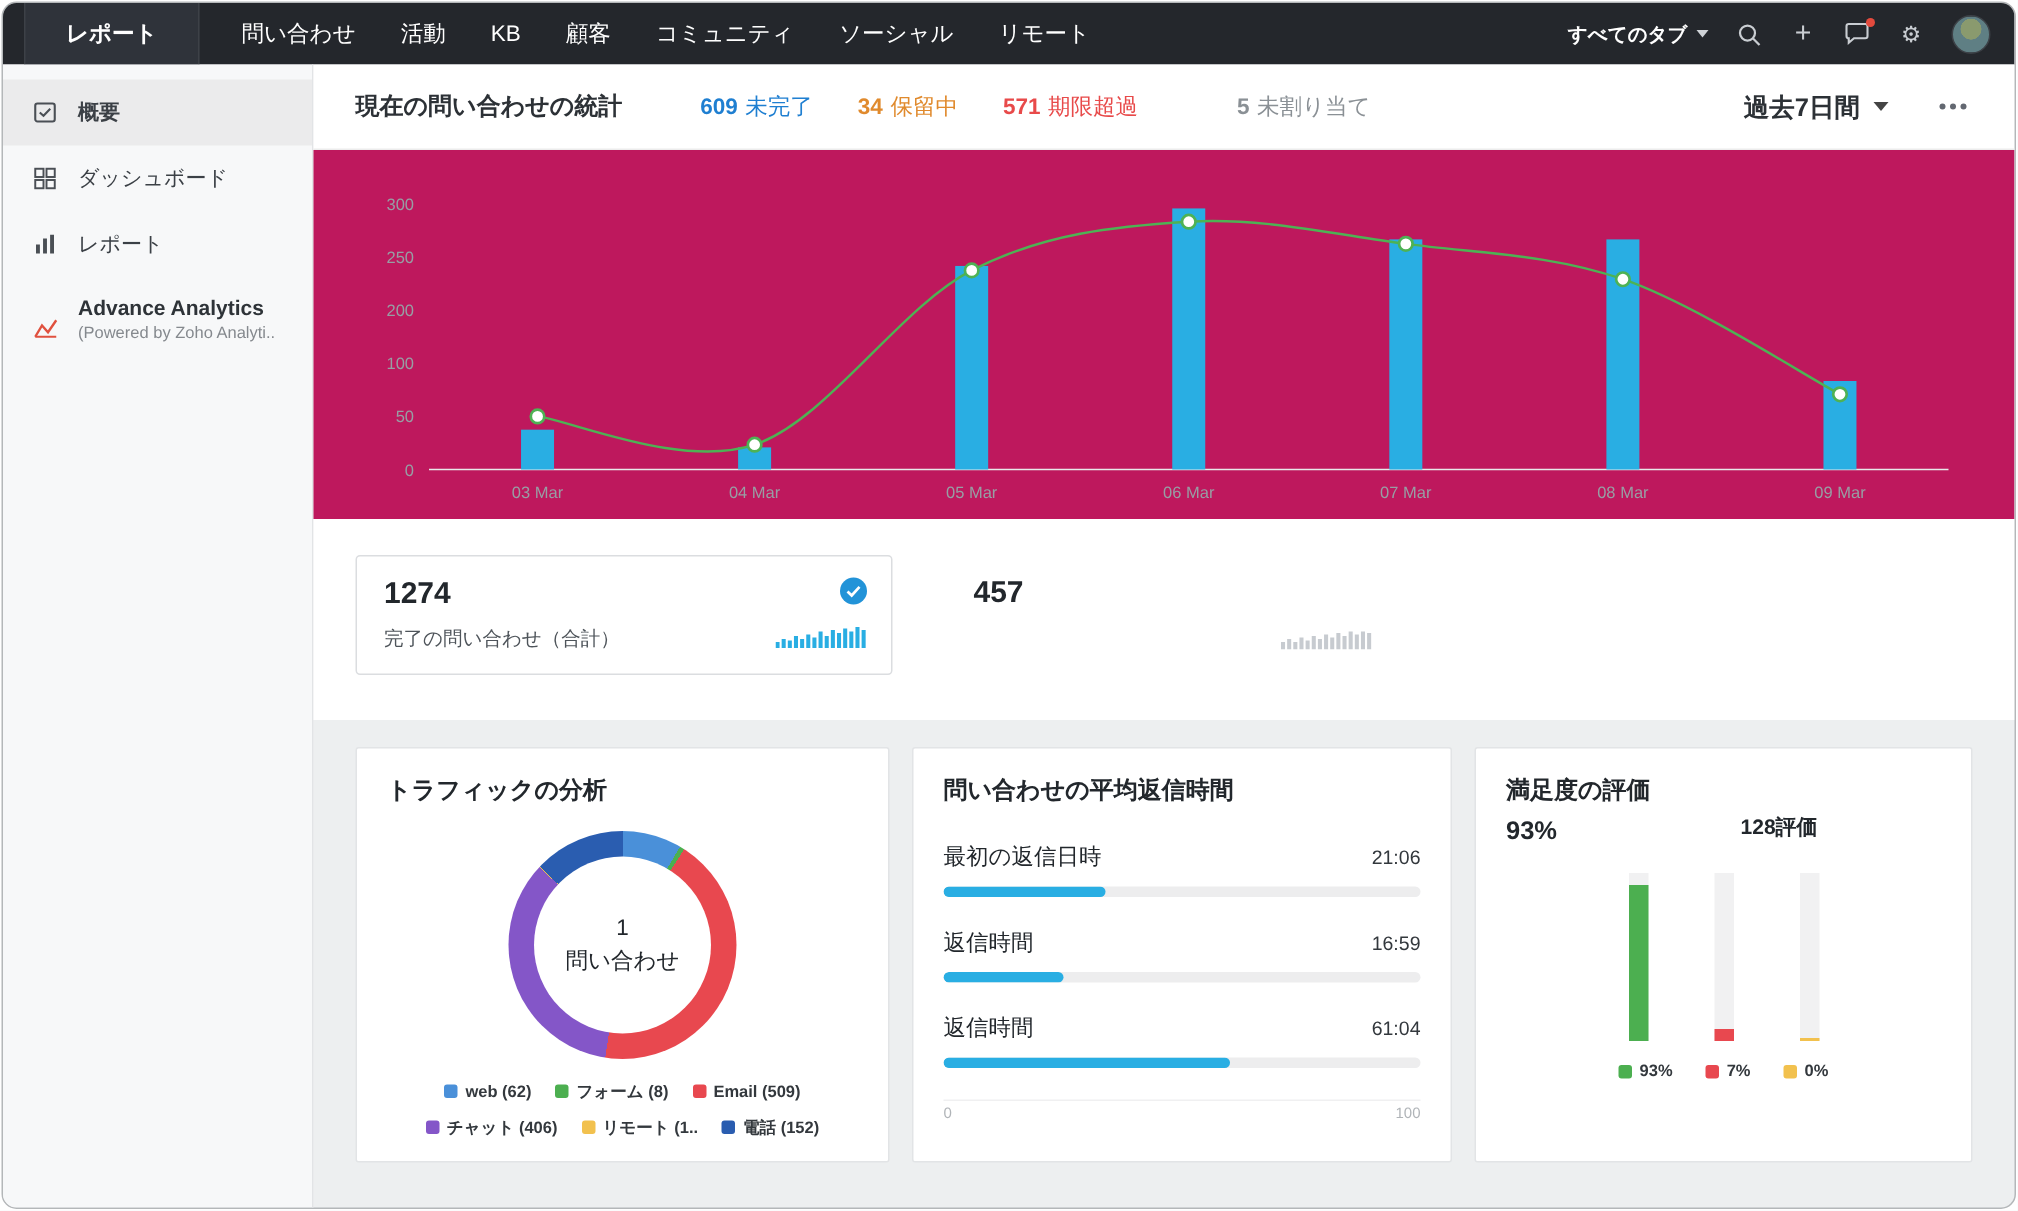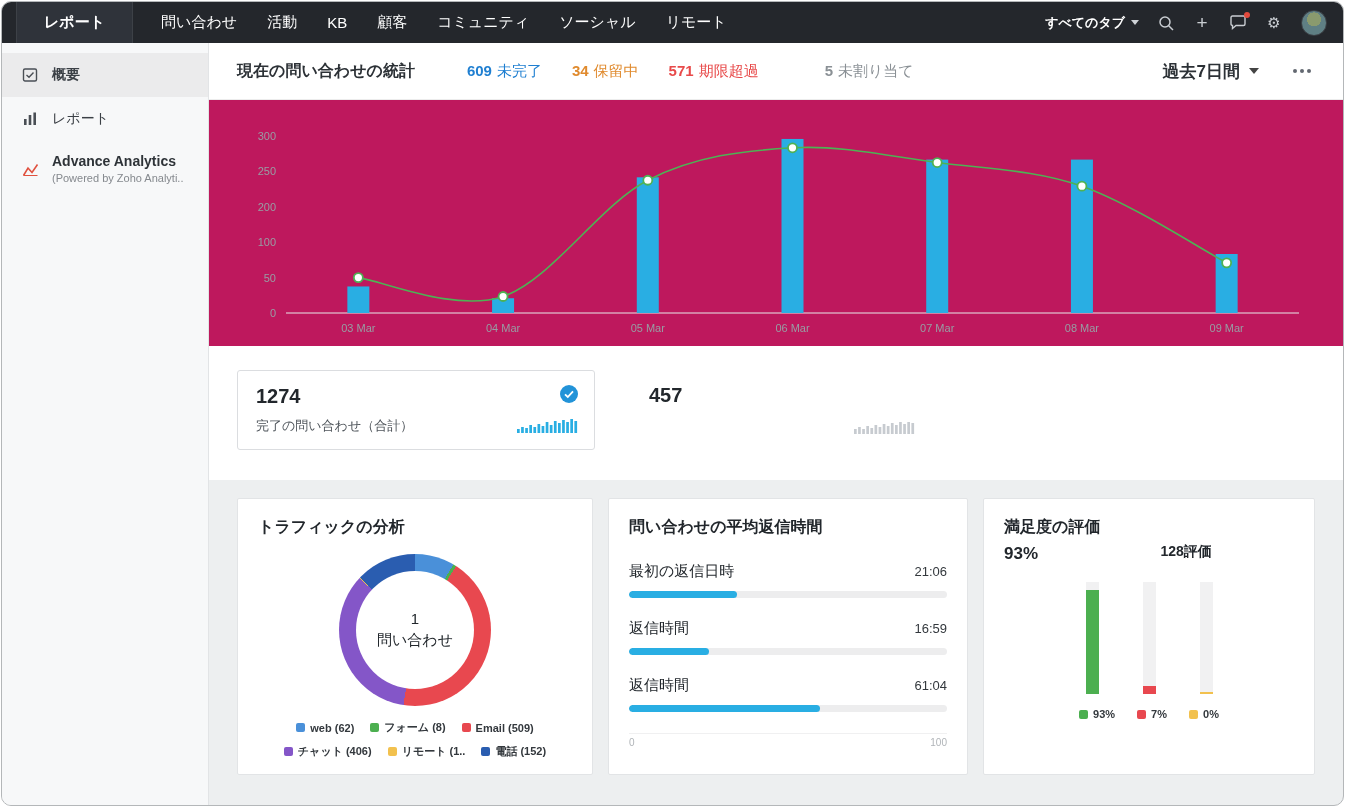--- a/index.html
+++ b/index.html
@@ -18,21 +18,21 @@
   .tb-icon svg { display:block; }
   .red-dot { position:absolute; top:-2px; right:-3px; width:6px; height:6px; border-radius:50%; background:#e34a3d; }
   .avatar { width:26px; height:26px; border-radius:50%; background:radial-gradient(circle at 50% 35%, #8a9a6e 0 35%, #5f7f84 36% 100%); border:1px solid #3c4046; cursor:pointer; }
 
   
   .shell { flex:1; display:flex; min-height:0; }
   .sidebar { width:207px; flex:0 0 207px; background:#f7f8f9; border-right:1px solid #e2e4e6; padding-top:10px; }
   .side-item { display:flex; align-items:center; gap:13px; padding:0 19px; height:44px; font-size:14px; color:#3b4046; cursor:pointer; }
   .side-item.active { background:#ebebec; font-weight:bold; }
   .side-item .si-ico { width:18px; height:18px; display:flex; align-items:center; justify-content:center; color:#4a4f55; }
-  .side-item.adv { height:auto; padding:12px 19px; align-items:center; }
+  .side-item.adv { height:auto; padding:12px 19px; align-items:flex-end; }
   .adv-txt { display:flex; flex-direction:column; gap:3px; }
   .adv-txt .lbl { font-weight:bold; font-size:14px; color:#2e3338; }
   .adv-txt .sub { font-size:11px; color:#85898e; }
 
   .main { flex:1; display:flex; flex-direction:column; min-width:0; }
 
   
   .main-header { background:#fff; height:57px; flex:0 0 57px; display:flex; align-items:center; padding:0 28px; border-bottom:1px solid #ececec; }
   .mh-title { font-size:16px; font-weight:bold; color:#2c3136; white-space:nowrap; }
   .hstats { display:flex; gap:30px; margin-left:52px; }
@@ -140,20 +140,31 @@
 
     <aside class="sidebar">
       <div class="side-item active">
         <span class="si-ico">
           <svg width="16" height="16" viewBox="0 0 16 16">
               <rect x="1.5" y="2" width="13" height="12" rx="1.5" fill="none" stroke="currentColor" stroke-width="1.4"></rect>
               <path d="M4.5 8 L7 10.2 L11.5 5.5" fill="none" stroke="currentColor" stroke-width="1.4"></path>
             </svg>
         </span>
         <span>概要</span>
+      </div>
+      <div class="side-item">
+        <span class="si-ico">
+          <svg width="16" height="16" viewBox="0 0 16 16">
+              <rect x="1.5" y="1.5" width="5.5" height="5.5" fill="none" stroke="currentColor" stroke-width="1.3"></rect>
+              <rect x="9" y="1.5" width="5.5" height="5.5" fill="none" stroke="currentColor" stroke-width="1.3"></rect>
+              <rect x="1.5" y="9" width="5.5" height="5.5" fill="none" stroke="currentColor" stroke-width="1.3"></rect>
+              <rect x="9" y="9" width="5.5" height="5.5" fill="none" stroke="currentColor" stroke-width="1.3"></rect>
+            </svg>
+        </span>
+        <span>ダッシュボード</span>
       </div>
       <div class="side-item">
         <span class="si-ico">
           <svg width="16" height="16" viewBox="0 0 16 16">
               <rect x="2" y="8" width="2.6" height="6" fill="currentColor"></rect>
               <rect x="6.7" y="4" width="2.6" height="10" fill="currentColor"></rect>
               <rect x="11.4" y="1.5" width="2.6" height="12.5" fill="currentColor"></rect>
             </svg>
         </span>
         <span>レポート</span>

